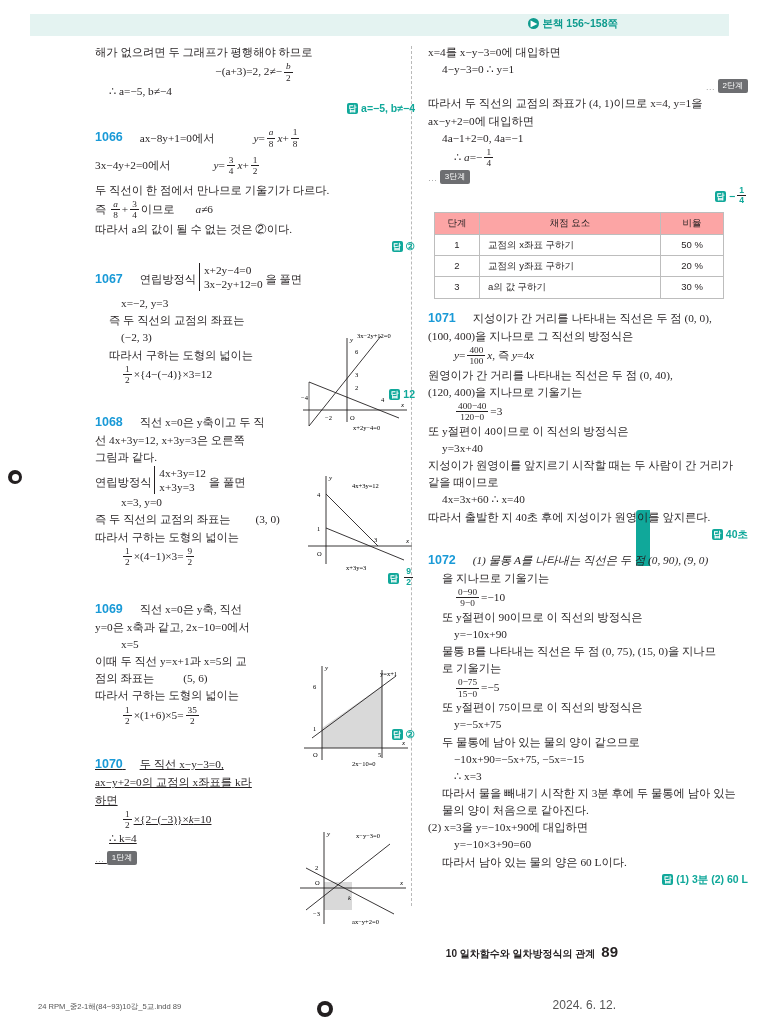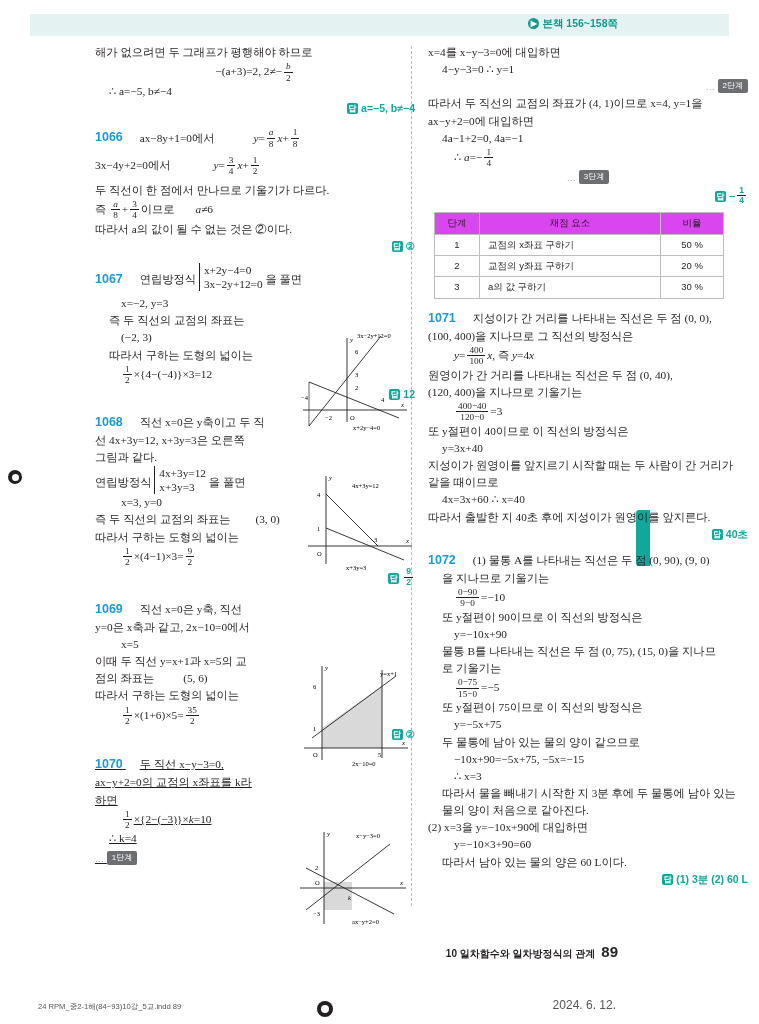--- a/index.html
+++ b/index.html
@@ -26,21 +26,21 @@
   .frac{display:inline-block;vertical-align:-0.55em;text-align:center;font-size:0.82em;line-height:1.12;margin:0 2px;}
   .frac .n{display:block;padding:0 2px;}
   .frac .d{display:block;border-top:1px solid #231f20;padding:0 2px;}
   .ans{color:#10a89a;font-weight:bold;font-family:"Liberation Sans",sans-serif;font-size:10.5px;white-space:nowrap;}
   .ans .sq{display:inline-block;width:11px;height:11px;background:#10a89a;color:#fff;font-size:8px;line-height:11px;text-align:center;border-radius:2px;margin-right:3px;vertical-align:1px;}
   .ansright{text-align:right;}
   .step{display:inline-block;background:#6d6e71;color:#fff;font-size:8px;font-family:"Liberation Sans",sans-serif;padding:1px 5px;border-radius:2px;vertical-align:2px;}
 
   
   table.rubric{border-collapse:collapse;width:290px;margin:6px 0 6px 6px;font-family:"Liberation Sans",sans-serif;font-size:9.5px;}
-  table.rubric th{background:#d946ef;border:1px solid #bdbdbd;padding:3px 2px;font-weight:normal;}
+  table.rubric th{background:#fca5a5;border:1px solid #bdbdbd;padding:3px 2px;font-weight:normal;}
   table.rubric td{border:1px solid #bdbdbd;padding:3px 4px;text-align:center;}
   table.rubric td.l{text-align:left;padding-left:8px;}
 
   
   .graph{position:absolute;}
   .graph svg{display:block;}
 
   
   .chapter-foot{position:absolute;right:32px;bottom:63px;font-family:"Liberation Sans",sans-serif;font-size:10px;font-weight:bold;}
   .pageno{font-size:15px;margin-left:6px;}
@@ -260,21 +260,21 @@
     <div class="blk">
       <div>x=4를 x−y−3=0에 대입하면</div>
       <div class="ind">4−y−3=0     ∴ y=1</div>
       <div style="text-align:right;">
         <span style="color:#8a8a8a;font-size:9px;">…</span> <span class="step">2단계</span>
       </div>
       <div>따라서 두 직선의 교점의 좌표가 (4, 1)이므로 x=4, y=1을</div>
       <div>ax−y+2=0에 대입하면</div>
       <div class="ind">4a−1+2=0,      4a=−1</div>
       <div class="ind2">∴ <i class="m">a</i>=−<span class="frac"><span class="n">1</span><span class="d">4</span></span></div>
-      <div style="text-align:center;">
+      <div style="text-align:left;">
         <span style="color:#8a8a8a;font-size:9px;">…</span> <span class="step">3단계</span>
       </div>
       <div class="ansright">
         <span class="ans"><span class="sq">답</span>−<span class="frac" style="vertical-align:-0.4em;"><span class="n">1</span><span class="d">4</span></span></span>
       </div>
     </div>
 
     <table class="rubric">
       <thead>
         <tr>
@@ -319,21 +319,21 @@
       <div class="ind">4x=3x+60     ∴ x=40</div>
       <div>따라서 출발한 지 40초 후에 지성이가 원영이를 앞지른다.</div>
       <div class="ansright">
         <span class="ans"><span class="sq">답</span><span>40초</span></span>
       </div>
     </div>
 
     <div class="blk" style="margin-top:8px;">
       <div>
         <span class="qnum">1072</span>
-        <span style="margin-left:14px;">(1) 물통 A를 나타내는 직선은 두 점 (0, 90), (9, 0)</span>
+        <span style="margin-left:14px;font-style:italic;">(1) 물통 A를 나타내는 직선은 두 점 (0, 90), (9, 0)</span>
       </div>
       <div class="ind">을 지나므로 기울기는</div>
       <div class="ind2"><span class="frac"><span class="n">0−90</span><span class="d">9−0</span></span>=−10</div>
       <div class="ind">또 y절편이 90이므로 이 직선의 방정식은</div>
       <div class="ind2">y=−10x+90</div>
       <div class="ind">물통 B를 나타내는 직선은 두 점 (0, 75), (15, 0)을 지나므</div>
       <div class="ind">로 기울기는</div>
       <div class="ind2"><span class="frac"><span class="n">0−75</span><span class="d">15−0</span></span>=−5</div>
       <div class="ind">또 y절편이 75이므로 이 직선의 방정식은</div>
       <div class="ind2">y=−5x+75</div>

